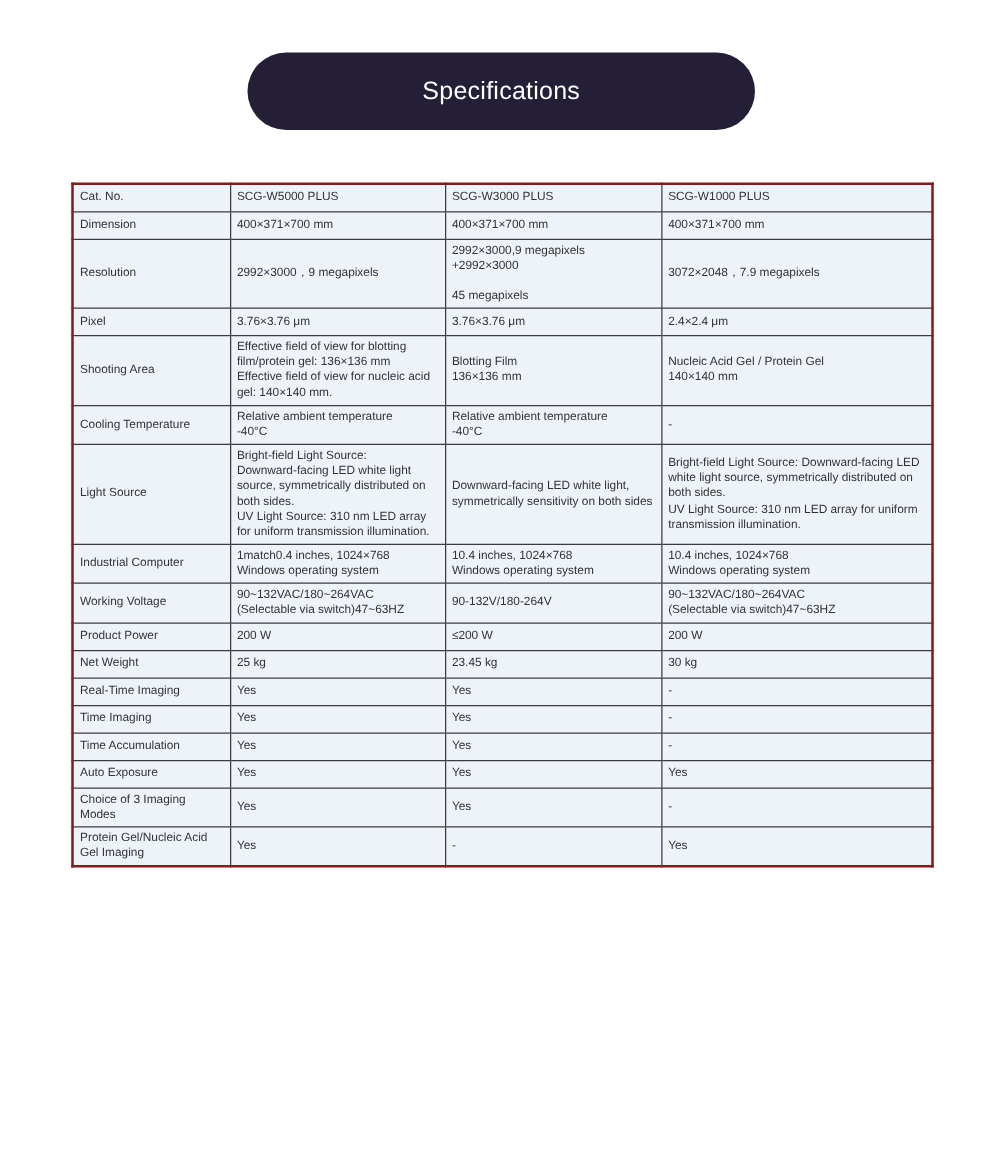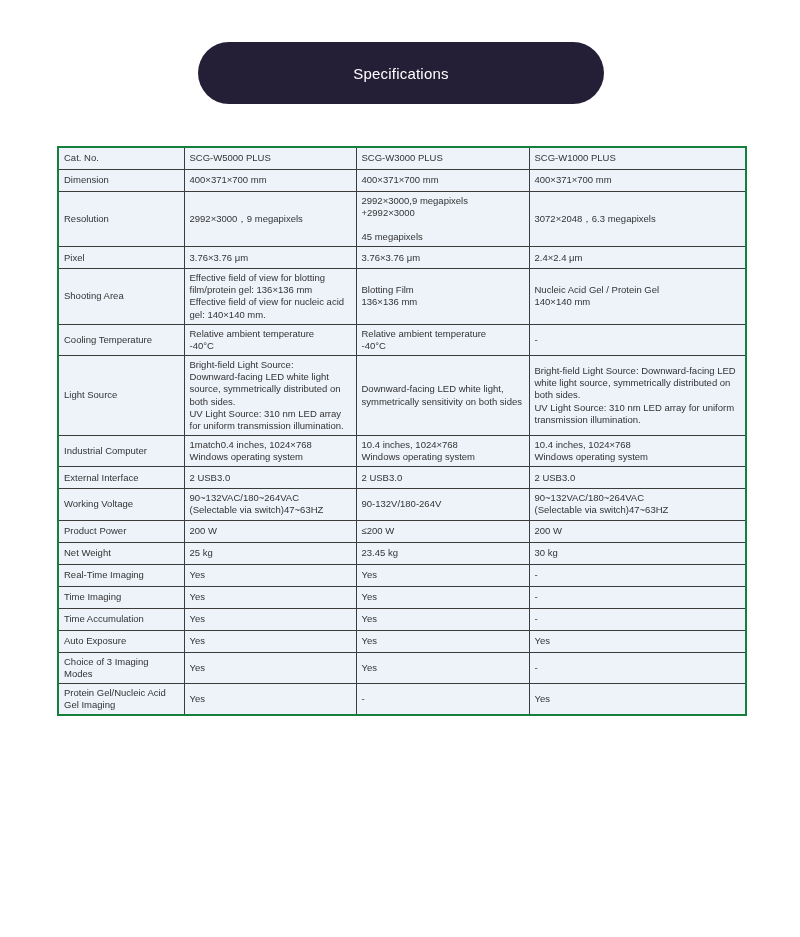--- a/index.html
+++ b/index.html
@@ -24,32 +24,32 @@
     width: 406px;
     height: 62px;
     background: #241f36;
     border-radius: 31px;
     display: flex;
     align-items: center;
     justify-content: center;
   }
   .title-pill span {
     color: #ffffff;
-    font-size: 15px;
+    font-size: 20px;
     font-weight: 400;
     letter-spacing: 0.2px;
   }
   table.spec-table {
     position: absolute;
     left: 57px;
     top: 146px;
     width: 688px;
     border-collapse: collapse;
     table-layout: fixed;
-    border: 2px solid #15803d;
+    border: 2px solid #7f1d1d;
   }
   .spec-table th, .spec-table td {
     border: 1px solid #3c3c3c;
     background: #eef3fa;
     padding: 3px 5px 3px 5px;
     vertical-align: middle;
     text-align: left;
     font-weight: 400;
     font-size: 9.5px;
     line-height: 1.28;
@@ -94,21 +94,21 @@
           <td>400×371×700 mm</td>
           <td>400×371×700 mm</td>
         </tr>
         <tr>
           <th>Resolution</th>
           <td>2992×3000，9 megapixels</td>
           <td>2992×3000,9 megapixels
 +2992×3000
 
 45 megapixels</td>
-          <td>3072×2048，6.3 megapixels</td>
+          <td>3072×2048，7.9 megapixels</td>
         </tr>
         <tr>
           <th>Pixel</th>
           <td>3.76×3.76 μm</td>
           <td>3.76×3.76 μm</td>
           <td>2.4×2.4 μm</td>
         </tr>
         <tr>
           <th>Shooting Area</th>
           <td>Effective field of view for blotting film/protein gel: 136×136 mm
@@ -138,26 +138,20 @@
         <tr>
           <th>Industrial Computer</th>
           <td>1match0.4 inches, 1024×768
 Windows operating system</td>
           <td>10.4 inches, 1024×768
 Windows operating system</td>
           <td>10.4 inches, 1024×768
 Windows operating system</td>
         </tr>
         <tr>
-          <th>External Interface</th>
-          <td>2 USB3.0</td>
-          <td>2 USB3.0</td>
-          <td>2 USB3.0</td>
-        </tr>
-        <tr>
           <th>Working Voltage</th>
           <td>90~132VAC/180~264VAC
 (Selectable via switch)47~63HZ</td>
           <td>90-132V/180-264V</td>
           <td>90~132VAC/180~264VAC
 (Selectable via switch)47~63HZ</td>
         </tr>
         <tr>
           <th>Product Power</th>
           <td>200 W</td>

